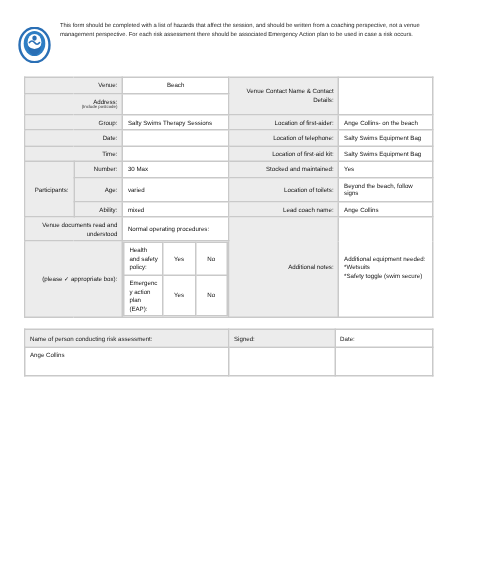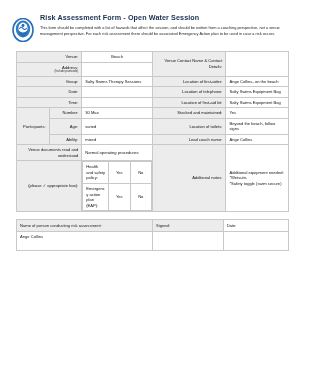--- a/index.html
+++ b/index.html
@@ -169,21 +169,20 @@
       <svg width="22" height="24" viewBox="0 0 22 24" xmlns="http://www.w3.org/2000/svg">
         <ellipse cx="11" cy="12" rx="10" ry="11.5" fill="#ffffff" stroke="#2a6fb5" stroke-width="1.6"></ellipse>
         <ellipse cx="11" cy="11" rx="7.2" ry="8.4" fill="#2f7ec4"></ellipse>
         <ellipse cx="11" cy="10.2" rx="4.6" ry="5.6" fill="#ffffff"></ellipse>
         <path d="M6.6 12.6 Q11 16.6 15.4 12.6 Q15.4 17.4 11 19.2 Q6.6 17.4 6.6 12.6 Z" fill="#2a6fb5"></path>
         <path d="M7.6 10.4 Q9.3 8.2 11 10.4 Q12.7 12.6 14.4 10.4" fill="none" stroke="#2a6fb5" stroke-width="1.1" stroke-linecap="round"></path>
         <ellipse cx="11" cy="7.4" rx="1.5" ry="1.7" fill="#2a6fb5"></ellipse>
       </svg>
     </div>
     <div class="header-text">
-      <div class="doc-title">Risk Assessment Form - Open Water Session</div>
       <div class="doc-intro">This form should be completed with a list of hazards that affect the session, and should be written from a coaching perspective, not a venue management perspective.  For each risk assessment there should be associated Emergency Action plan to be used in case a risk occurs.</div>
     </div>
   </div>
 
   <div class="form-wrap">
     <table class="form">
       <colgroup>
         <col style="width:12%">
         <col style="width:12%">
         <col style="width:26%">

